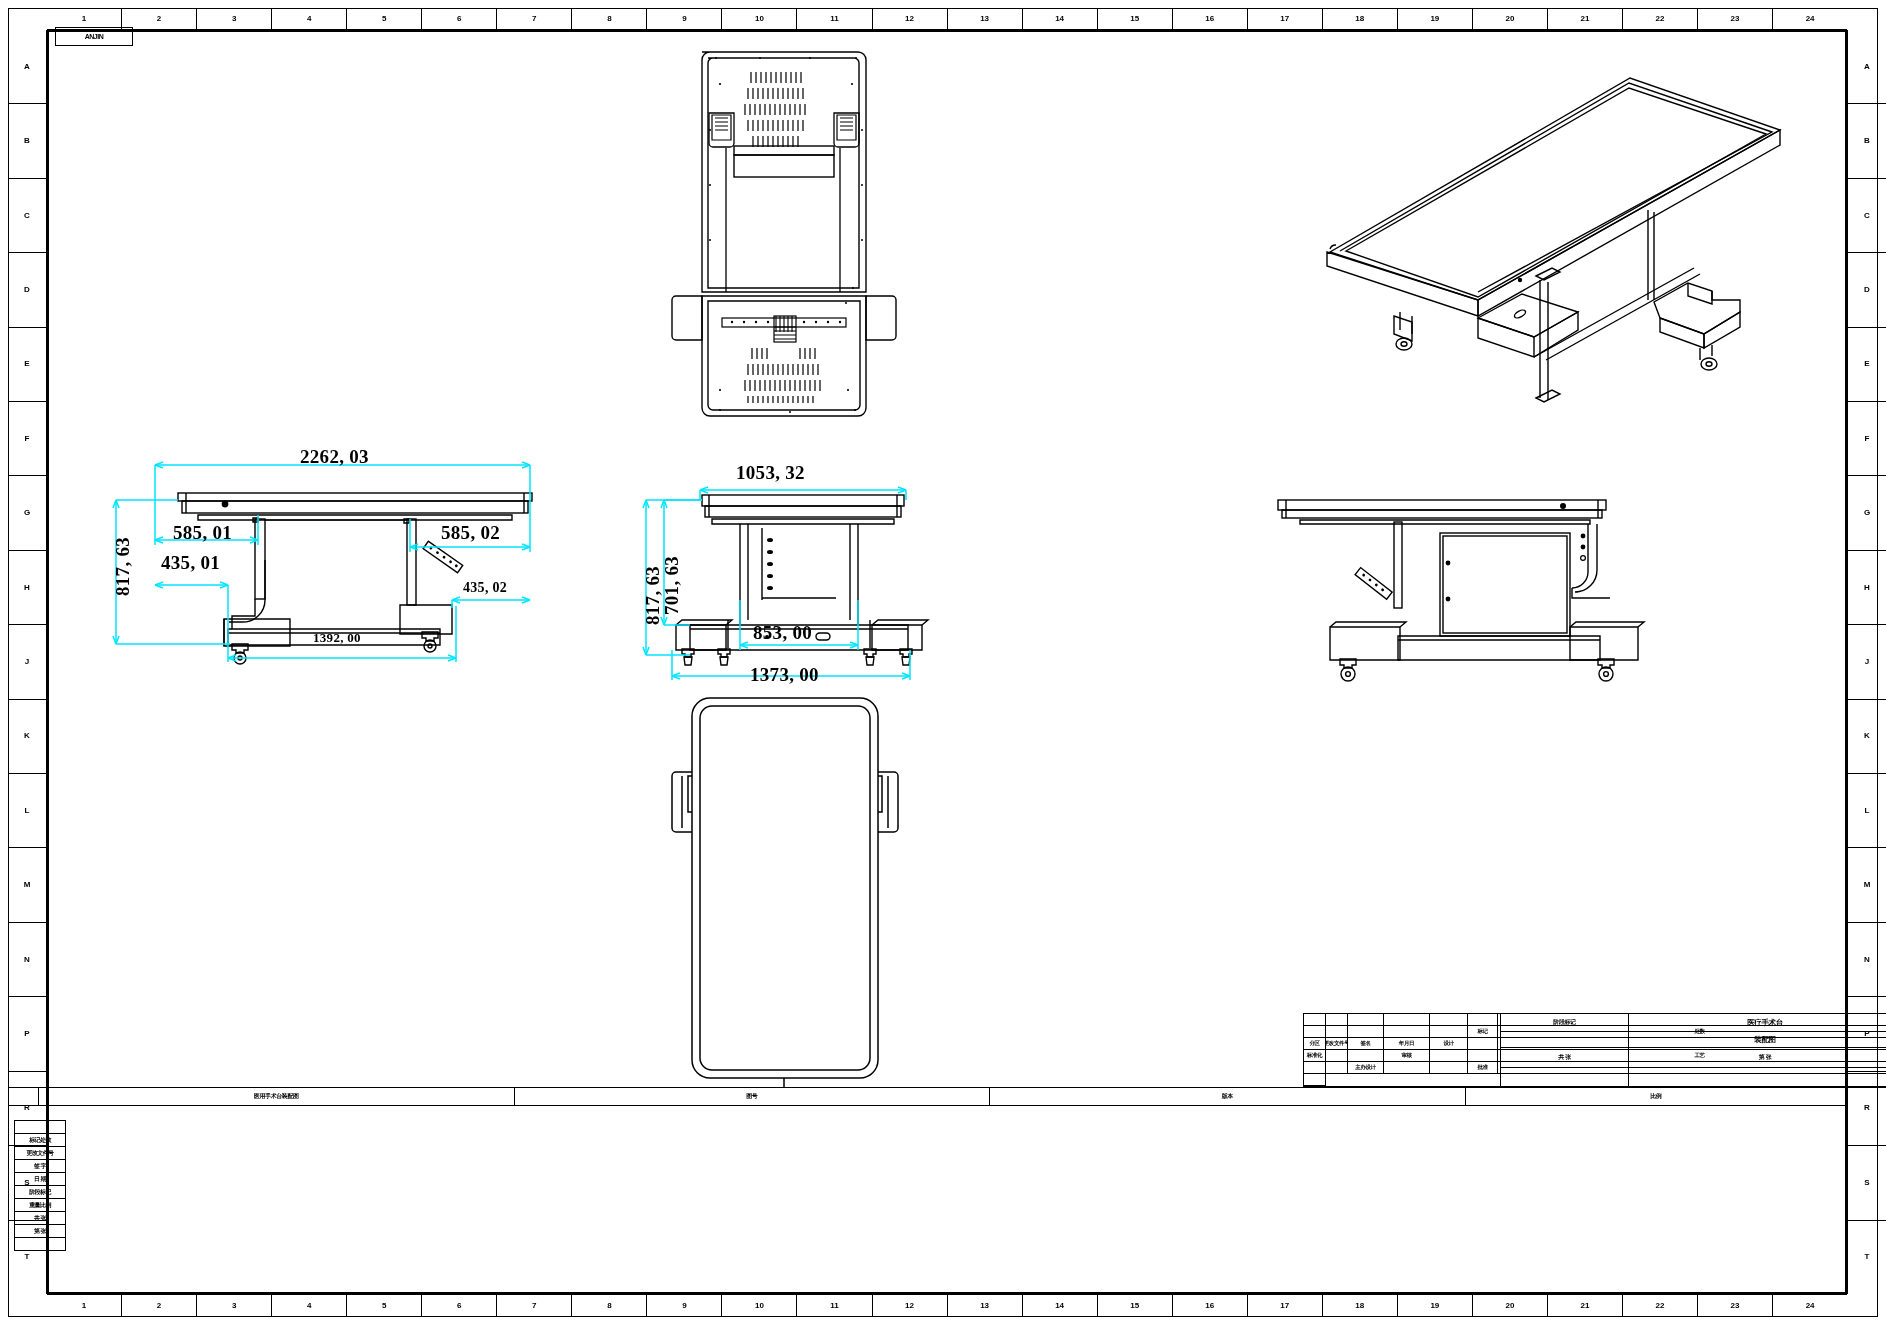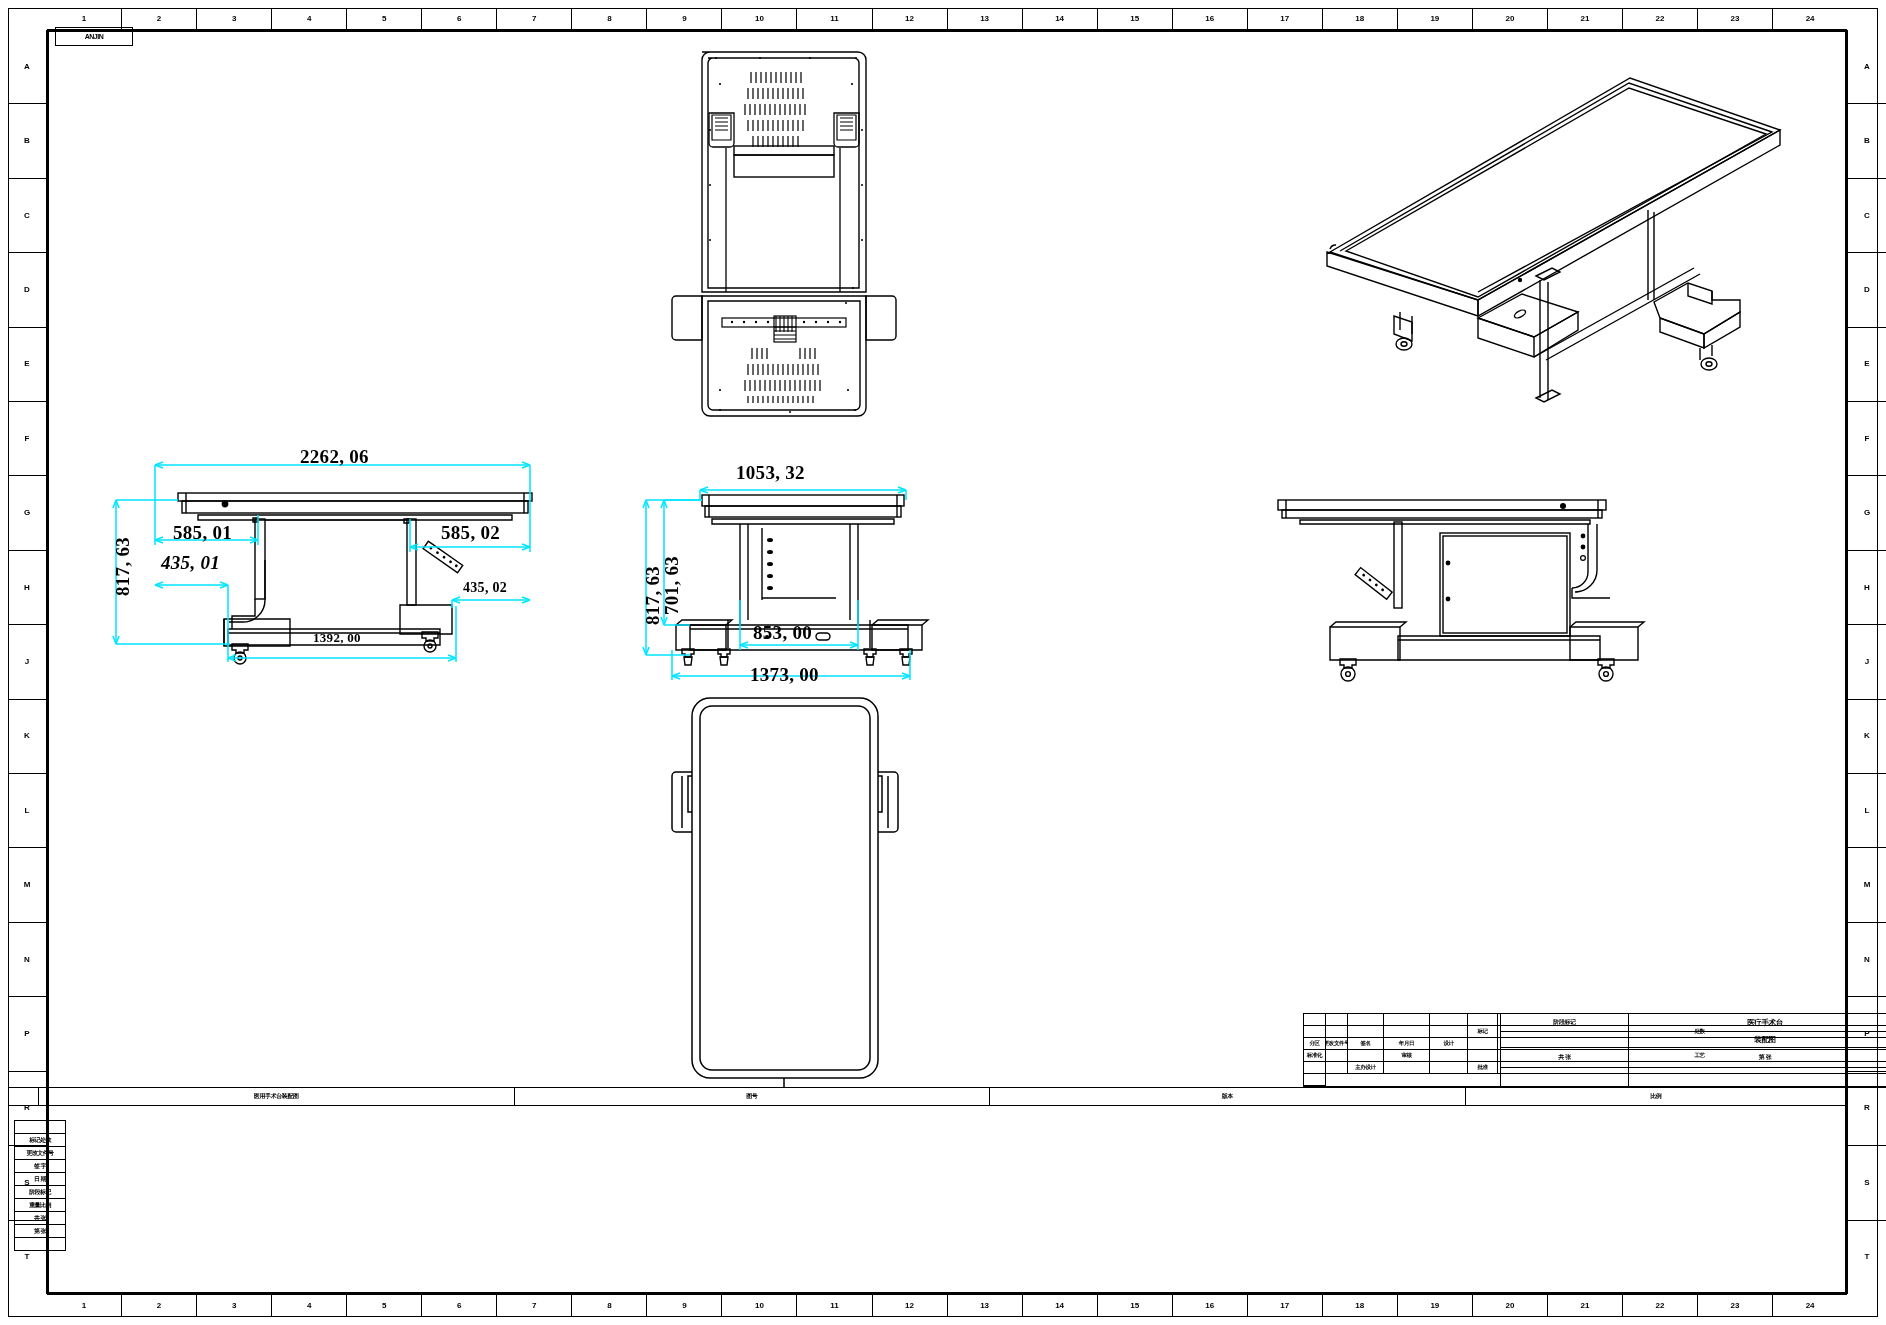--- a/index.html
+++ b/index.html
@@ -715,29 +715,29 @@
       <path d="M692,776 L688,776 L688,812 L692,812"></path>
 
       <path d="M878,772 L894,772 A4,4 0 0 1 898,776 L898,828 A4,4 0 0 1 894,832 L878,832"></path>
       <path d="M888,776 L888,828"></path>
       <path d="M878,776 L882,776 L882,812 L878,812"></path>
 
       <path d="M784,1078 L784,1088"></path>
     </g>
   </svg>
 
-  <div class="dim" style="left:300px; top:446px; font-size:19px;">2262, 06</div>
+  <div class="dim" style="left:300px; top:446px; font-size:19px;">2262, 03</div>
 
   <div class="dim v" style="left:112px; top:596px; font-size:19px;">817, 63</div>
 
   <div class="dim" style="left:173px; top:522px; font-size:19px;">585, 01</div>
 
   <div class="dim" style="left:441px; top:522px; font-size:19px;">585, 02</div>
 
-  <div class="dim" style="left:161px; top:552px; font-size:19px;font-style:italic;">435, 01</div>
+  <div class="dim" style="left:161px; top:552px; font-size:19px;">435, 01</div>
 
   <div class="dim" style="left:463px; top:580px; font-size:14px;">435, 02</div>
 
   <div class="dim" style="left:313px; top:630px; font-size:13px;">1392, 00</div>
 
   <div class="dim" style="left:736px; top:462px; font-size:19px;">1053, 32</div>
 
   <div class="dim v" style="left:642px; top:625px; font-size:19px;">817, 63</div>
 
   <div class="dim v" style="left:661px; top:615px; font-size:19px;">701, 63</div>

